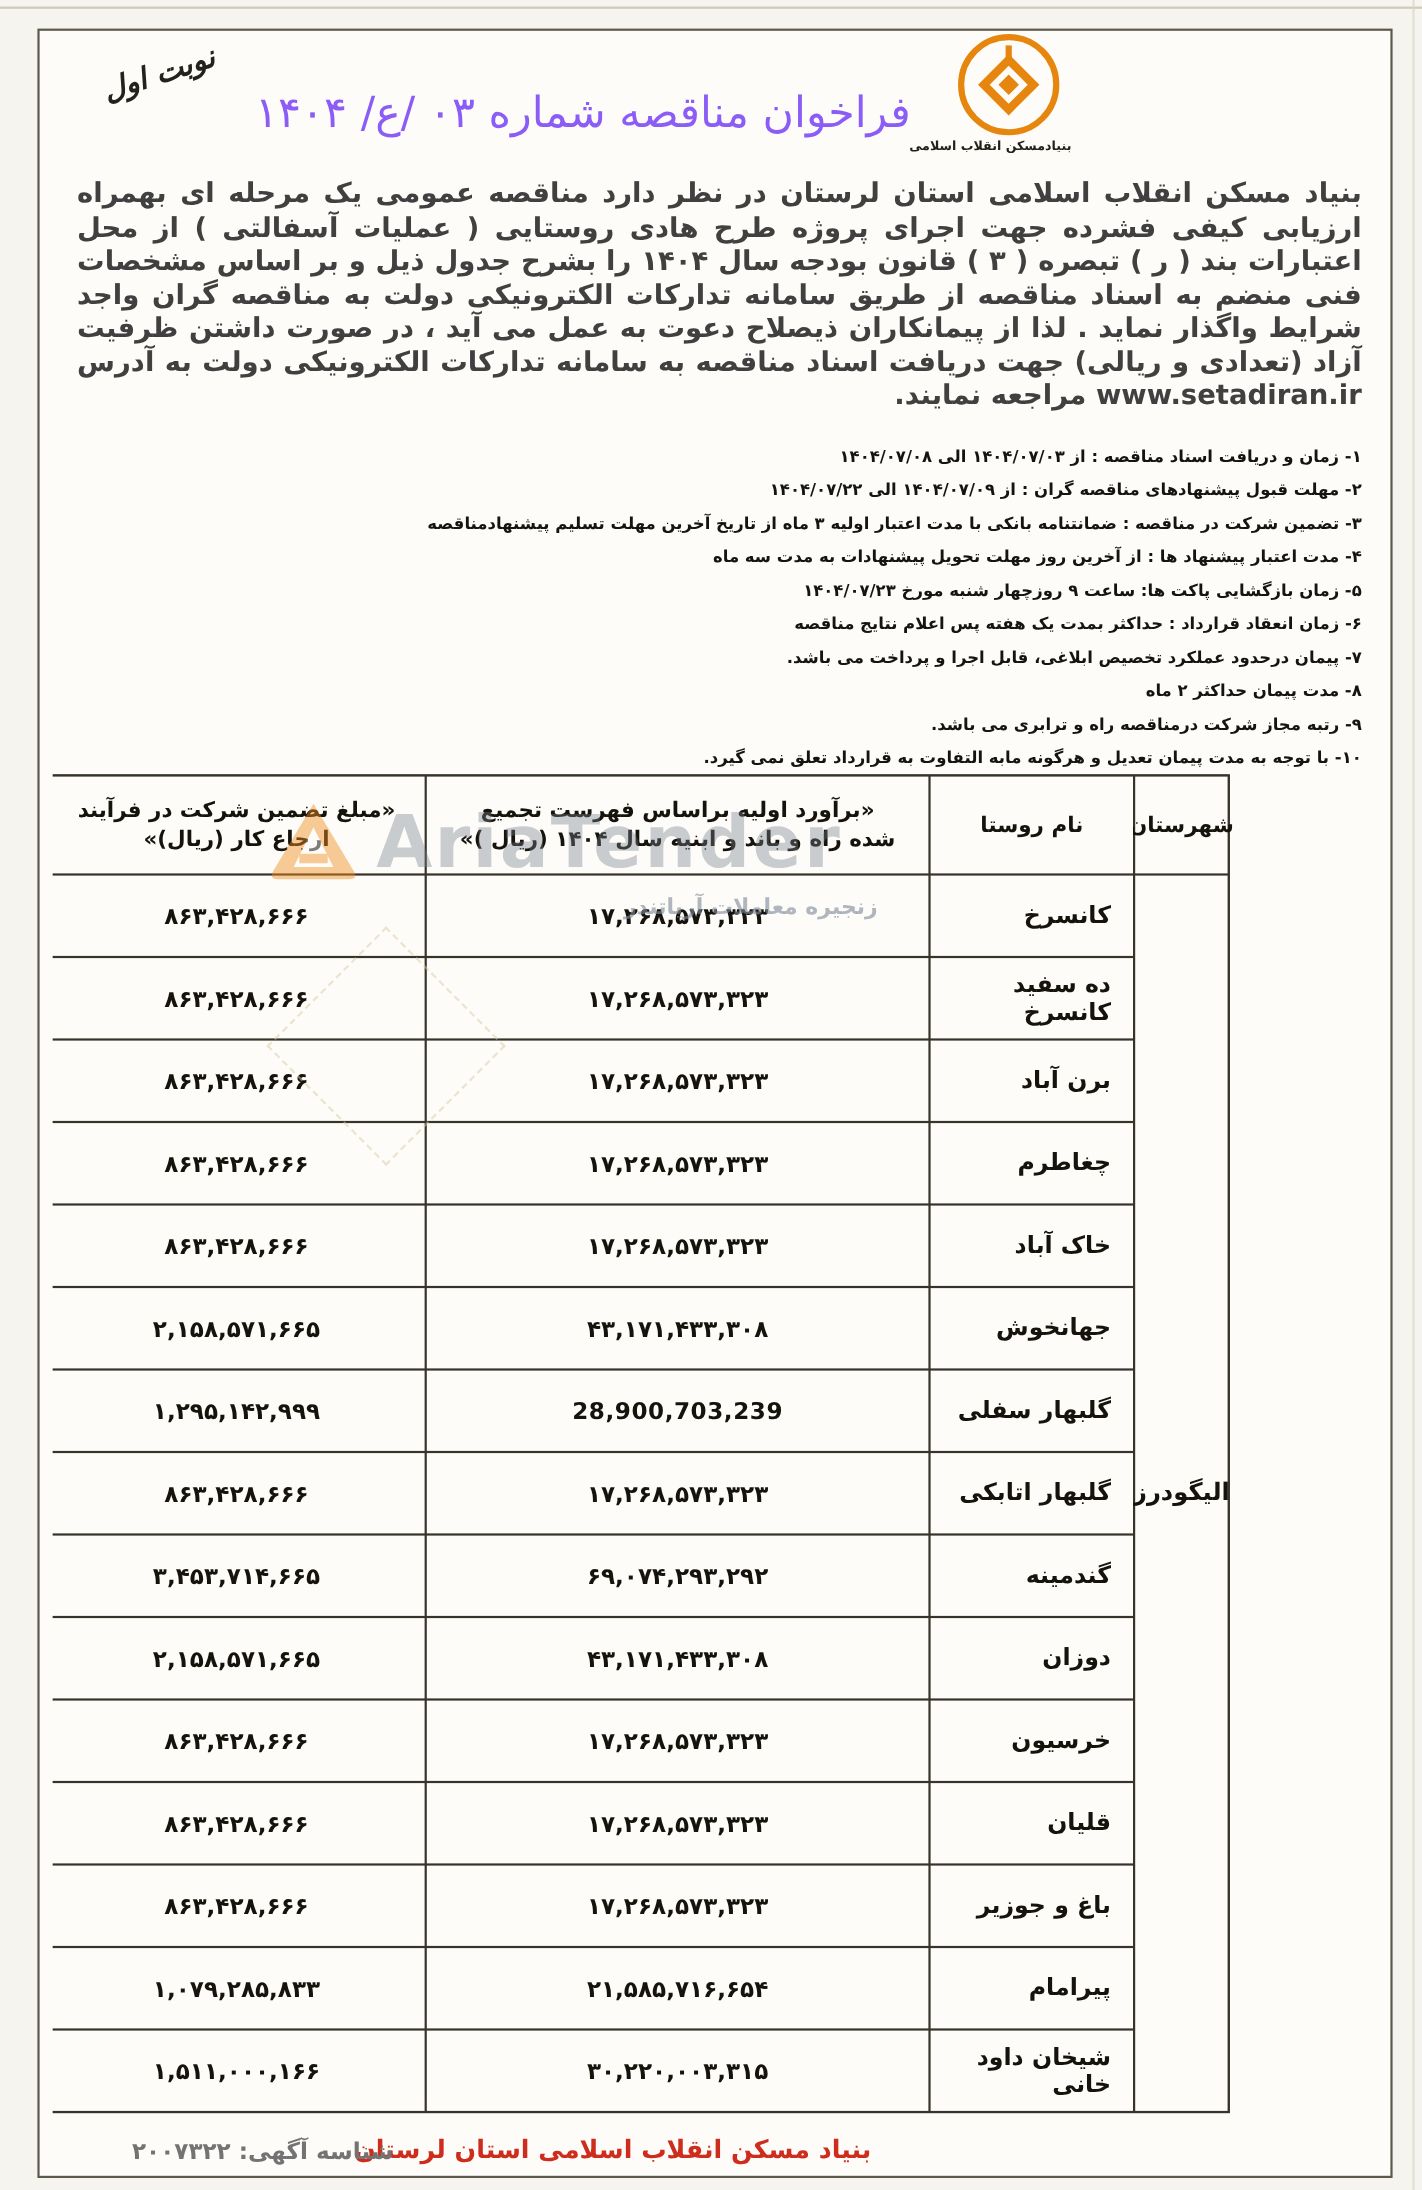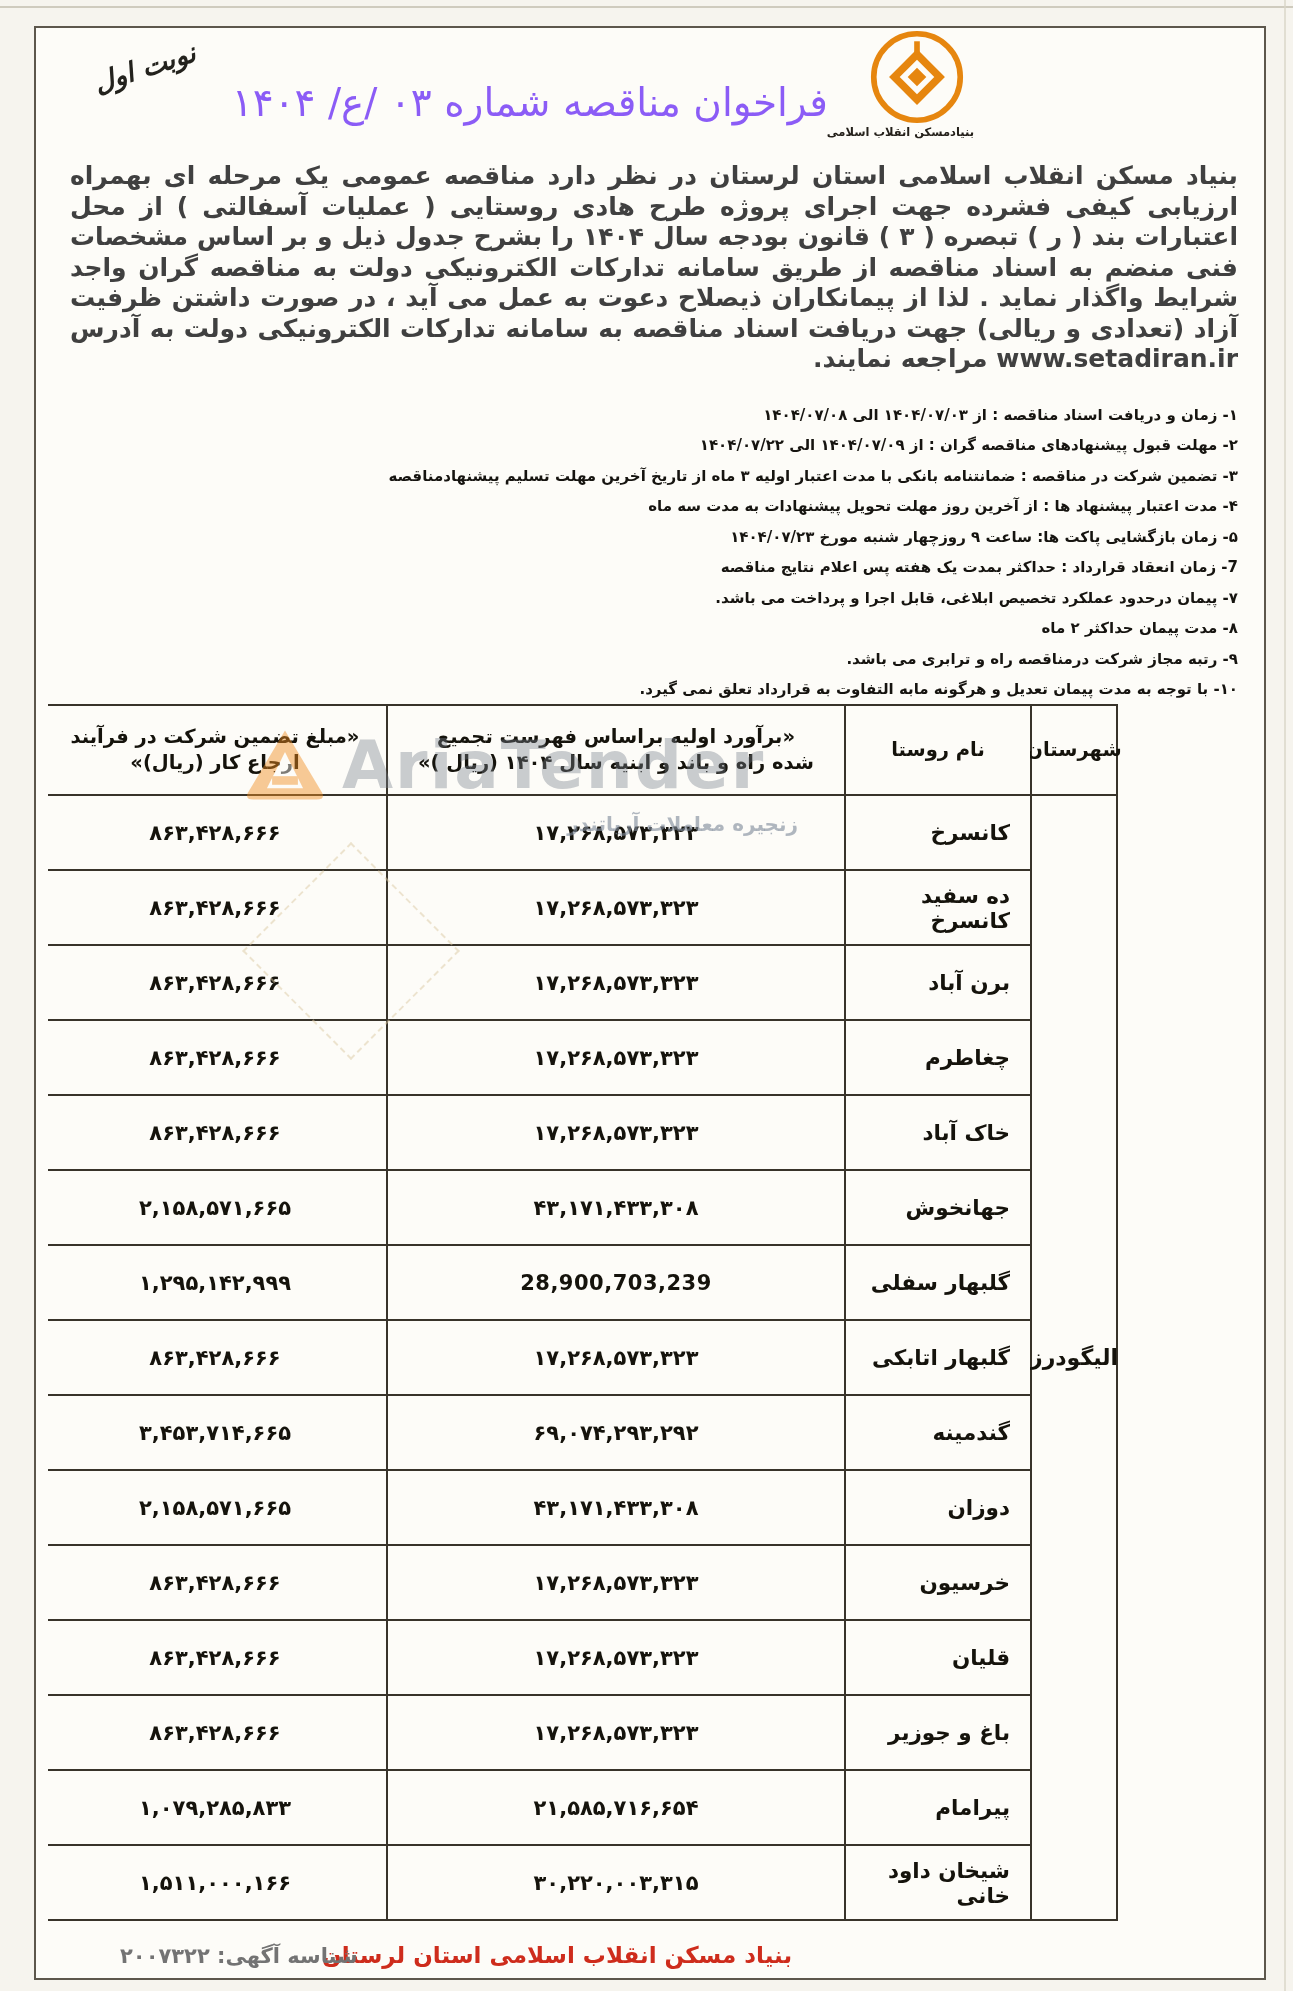--- a/index.html
+++ b/index.html
@@ -107,21 +107,21 @@
         <div class="cond">۱- زمان و دریافت اسناد مناقصه : از ۱۴۰۴/۰۷/۰۳ الی ۱۴۰۴/۰۷/۰۸</div>
 
         <div class="cond">۲- مهلت قبول پیشنهادهای مناقصه گران : از ۱۴۰۴/۰۷/۰۹ الی ۱۴۰۴/۰۷/۲۲</div>
 
         <div class="cond">۳- تضمین شرکت در مناقصه : ضمانتنامه بانکی با مدت اعتبار اولیه ۳ ماه از تاریخ آخرین مهلت تسلیم پیشنهادمناقصه</div>
 
         <div class="cond">۴- مدت اعتبار پیشنهاد ها : از آخرین روز مهلت تحویل پیشنهادات به مدت سه ماه</div>
 
         <div class="cond">۵- زمان بازگشایی پاکت ها: ساعت ۹ روزچهار شنبه مورخ ۱۴۰۴/۰۷/۲۳</div>
 
-        <div class="cond">7- زمان انعقاد قرارداد : حداکثر بمدت یک هفته پس اعلام نتایج مناقصه</div>
+        <div class="cond">۶- زمان انعقاد قرارداد : حداکثر بمدت یک هفته پس اعلام نتایج مناقصه</div>
 
         <div class="cond">۷- پیمان درحدود عملکرد تخصیص ابلاغی، قابل اجرا و پرداخت می باشد.</div>
 
         <div class="cond">۸- مدت پیمان حداکثر ۲ ماه</div>
 
         <div class="cond">۹- رتبه مجاز شرکت درمناقصه راه و ترابری می باشد.</div>
 
         <div class="cond">۱۰- با توجه به مدت پیمان تعدیل و هرگونه مابه التفاوت به قرارداد تعلق نمی گیرد.</div>
 
         <div class="cond">۱۱- نحوه پرداخت تا ۷۰ درصد هزینه آسفالت بصورت تهاتر مطابق اعتبارات بند (ر) تبصره (۳) قانون بودجه سال ۱۴۰۴ و مابقی آن براساس اعتبارات عمرانی ابلاغی(آتی) قابل پرداخت است.</div>

